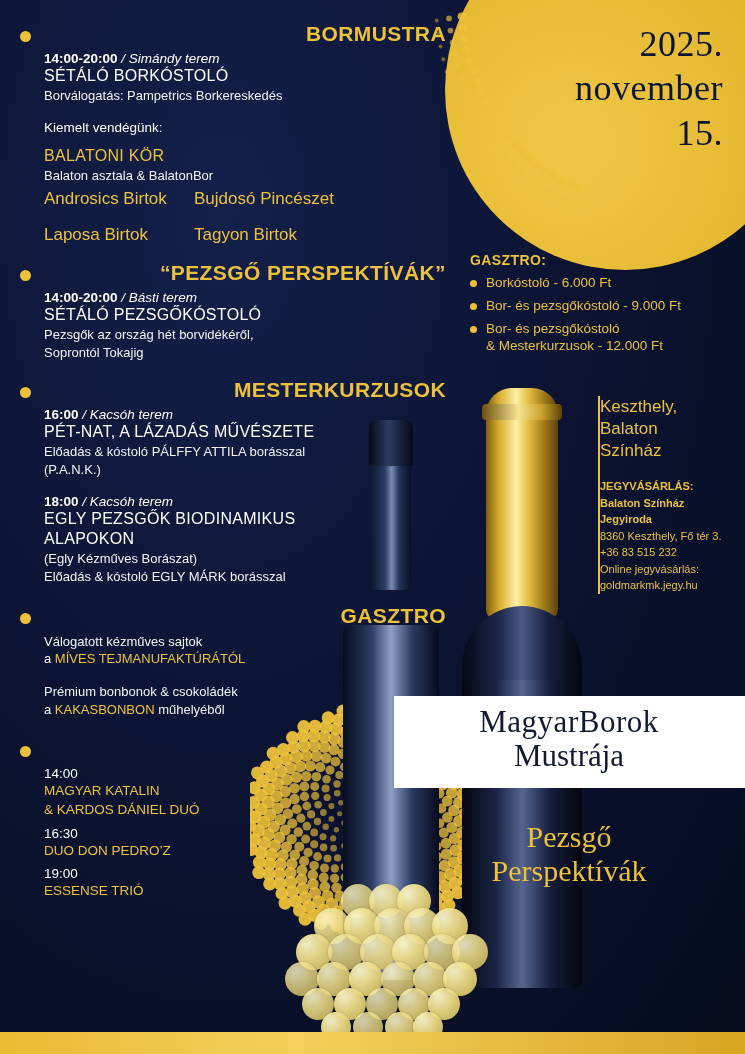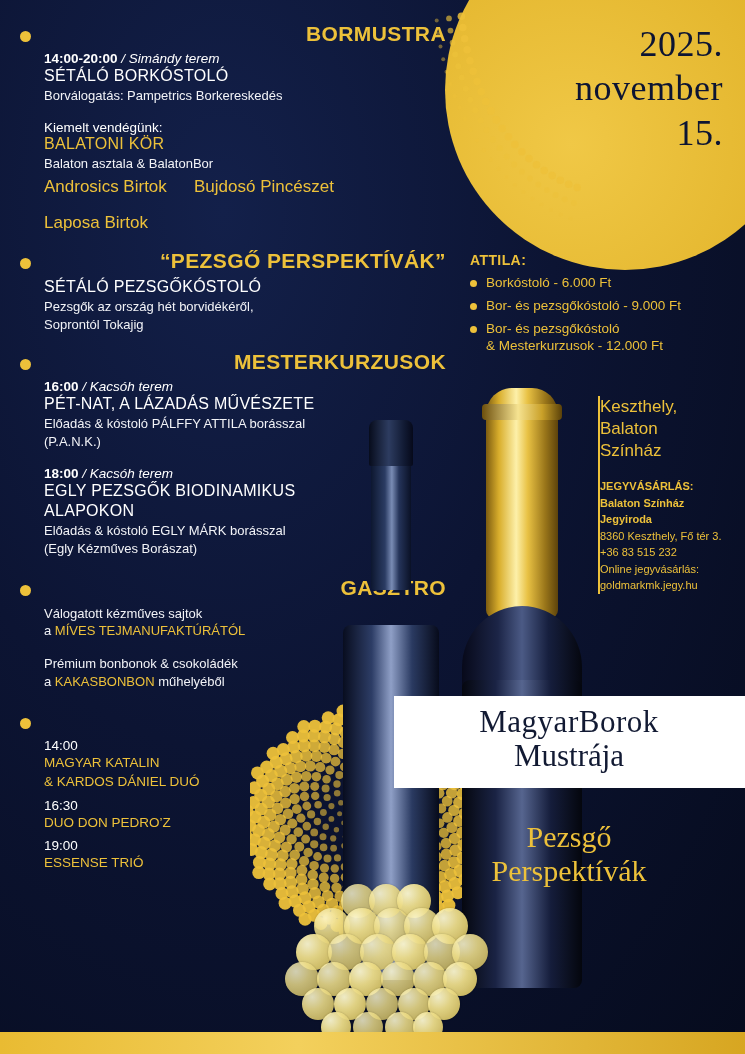--- a/index.html
+++ b/index.html
@@ -86,21 +86,21 @@
   .time-line b { font-weight: bold; }
   .time-line i { font-style: italic; font-weight: normal; }
   .sub-big {
     font-size: 16px;
     letter-spacing: .3px;
     margin-bottom: 2px;
     color: #ffffff;
   }
   .note { font-size: 13px; color: #f2f3f7; line-height: 1.38; }
   .spacer14 { height: 15px; }
-  .highlight-label { font-size: 13.5px; margin-bottom: 0; }
+  .highlight-label { font-size: 13.5px; margin-bottom: 12px; }
   .highlight-name {
     font-size: 16px; color: #edc13a; letter-spacing: .3px; margin-bottom: 2px;
   }
   .estates {
     display: grid;
     grid-template-columns: 150px auto;
     row-gap: 16px;
     font-size: 17px;
     color: #edc13a;
     margin-top: 4px;
@@ -321,26 +321,31 @@
       <div class="sub-big">SÉTÁLÓ BORKÓSTOLÓ</div>
       <div class="note">Borválogatás: Pampetrics Borkereskedés</div>
       <div class="spacer14"></div>
       <div class="highlight-label">Kiemelt vendégünk:</div>
       <div class="highlight-name">BALATONI KÖR</div>
       <div class="note">Balaton asztala &amp; BalatonBor</div>
       <div class="estates">
         <div>Androsics Birtok</div>
         <div>Bujdosó Pincészet</div>
         <div>Laposa Birtok</div>
+        <div>Tagyon Birtok</div>
       </div>
     </div>
 
     <div class="block" style="margin-top:16px;">
       <span class="bullet"></span>
       <div class="block-title">“PEZSGŐ PERSPEKTÍVÁK”</div>
+      <div class="time-line">
+        <b>14:00-20:00</b>
+        <i>/ Básti terem</i>
+      </div>
       <div class="sub-big">SÉTÁLÓ PEZSGŐKÓSTOLÓ</div>
       <div class="note">Pezsgők az ország hét borvidékéről,</div>
       <div class="note">Soprontól Tokajig</div>
     </div>
 
     <div class="block" style="margin-top:16px;">
       <span class="bullet"></span>
       <div class="block-title">MESTERKURZUSOK</div>
 
       <div>
@@ -355,22 +360,22 @@
 
       <div class="spacer14"></div>
 
       <div>
         <div class="time-line">
           <b>18:00</b>
           <i>/ Kacsóh terem</i>
         </div>
         <div class="sub-big">EGLY PEZSGŐK BIODINAMIKUS</div>
         <div class="sub-big">ALAPOKON</div>
+        <div class="note">(Egly Kézműves Borászat)</div>
         <div class="note">Előadás &amp; kóstoló EGLY MÁRK borásszal</div>
-        <div class="note">(Egly Kézműves Borászat)</div>
       </div>
     </div>
 
     <div class="block" style="margin-top:18px;">
       <span class="bullet"></span>
       <div class="block-title">GASZTRO</div>
       <div class="note">Válogatott kézműves sajtok</div>
       <div class="note">
         <span>a </span><span class="inline-gold">MÍVES TEJMANUFAKTÚRÁTÓL</span>
       </div>
@@ -395,21 +400,21 @@
         <div class="music-line">DUO DON PEDRO’Z</div>
       </div>
       <div>
         <div class="music-time">19:00</div>
         <div class="music-line">ESSENSE TRIÓ</div>
       </div>
     </div>
   </div>
 
   <div id="tickets">
-    <div class="head">ATTILA:</div>
+    <div class="head">GASZTRO:</div>
     <div class="tk">
       <span class="dot"></span>
       <span>Borkóstoló - 6.000 Ft</span>
     </div>
     <div class="tk">
       <span class="dot"></span>
       <span>Bor- és pezsgőkóstoló - 9.000 Ft</span>
     </div>
     <div class="tk">
       <span class="dot"></span>

